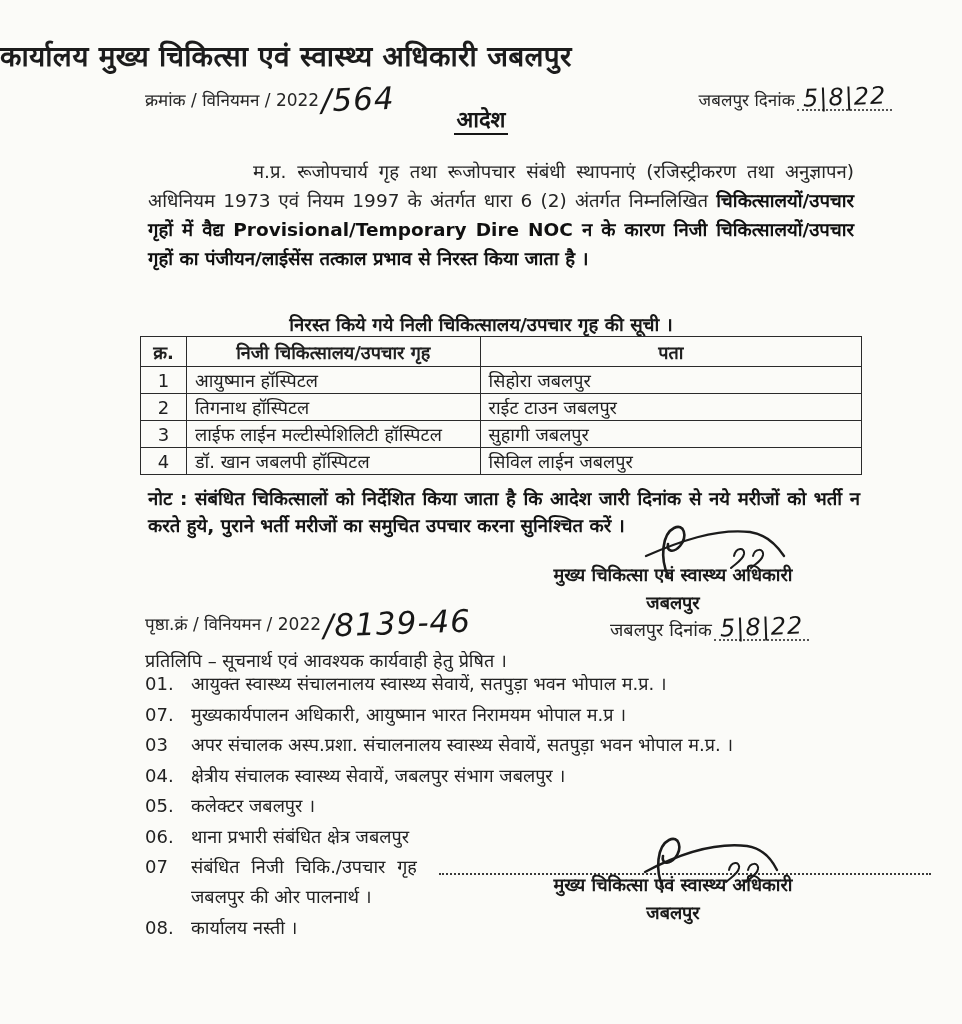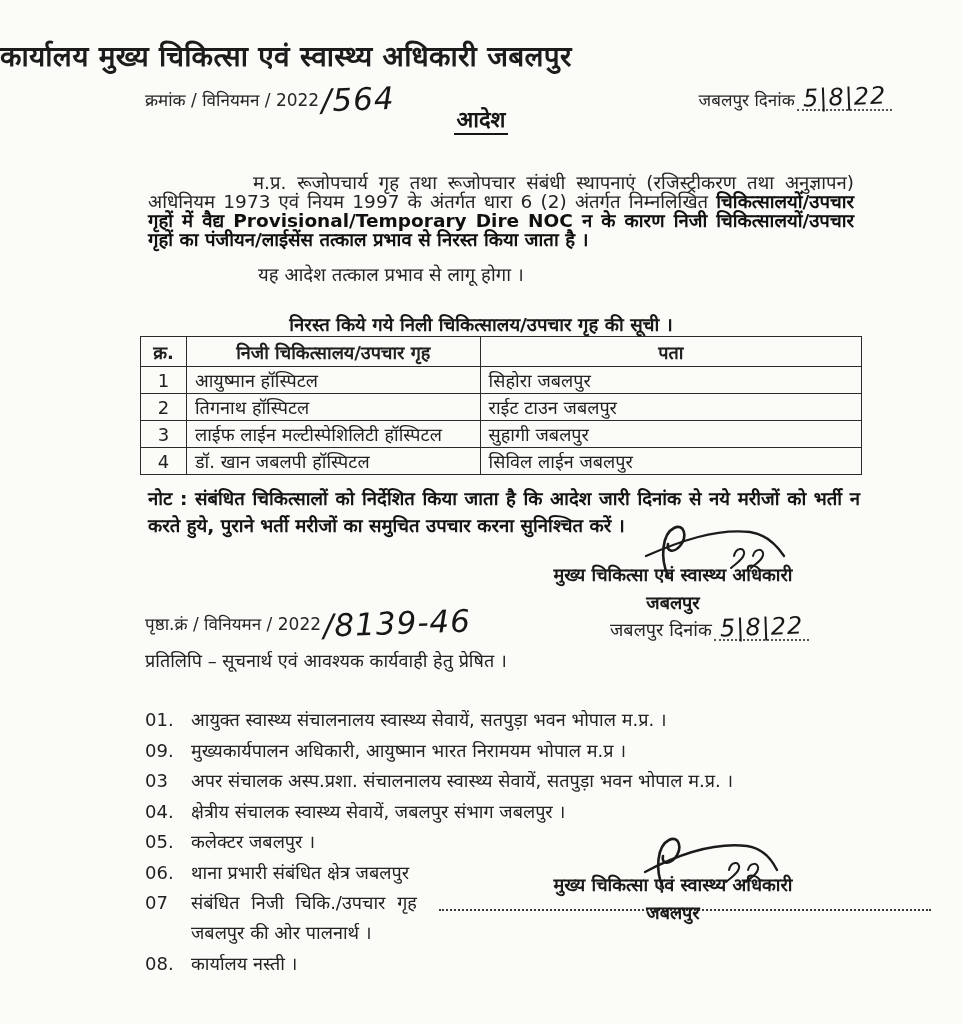--- a/index.html
+++ b/index.html
@@ -35,24 +35,23 @@
   .dotted-u { border-bottom:2px dotted #555; display:inline-block; margin-left:2px; }
 
   .order-heading { top:103px; left:0; right:0; text-align:center; }
   .order-heading span {
     font-size:22px; font-weight:700; color:#161616;
     border-bottom:2.5px solid #161616; padding:0 2px 1px;
   }
 
   .body-para {
     top:157px; left:148px; width:706px;
-    font-size:18.5px; line-height:19px;
+    font-size:18.5px; line-height:29px;
     text-align:justify; text-indent:105px;
     color:#242424;
-    margin-top:16px;
   }
   .body-para b { color:#101010; }
 
   .effective-line { top:261px; left:258px; font-size:18.5px; color:#232323; }
 
   .table-caption {
     top:311px; left:0; right:0; text-align:center;
     font-size:18.5px; font-weight:700; color:#181818;
   }
 
@@ -77,21 +76,21 @@
   .sig-place { font-size:18px; font-weight:700; color:#191919; margin-top:4px; }
   .sig-svg { position:absolute; pointer-events:none; }
   .sig-svg-1 { top:-42px; left:120px; }
   .sig-svg-2 { top:-40px; left:115px; }
 
   .sig-date-row { top:615px; left:610px; font-size:18px; display:flex; align-items:flex-end; }
 
   .dispatch-ref { top:608px; left:145px; font-size:17px; display:flex; align-items:flex-end; }
   .copy-line { top:648px; left:145px; font-size:18px; color:#222; }
 
-  .copy-list { top:672px; left:145px; width:790px;margin-top:36px; }
+  .copy-list { top:672px; left:145px; width:790px; }
   .li { display:flex; margin-bottom:6.5px; font-size:18px; color:#222; line-height:24px; }
   .li-no { width:46px; flex:0 0 46px; }
   .li-body { flex:1; }
   .li-line-dotted { display:flex; align-items:flex-end; }
   .li-line-dotted .li-text7 { word-spacing:6px; }
   .dotted-fill { flex:1; border-bottom:2.5px dotted #3a3a3a; margin:0 4px 4px 22px; }
   .li-text2 { display:block; margin-top:6px; }
 </style>
 </head>
 <body>
@@ -113,21 +112,20 @@
 
   <div class="abs order-heading">
     <span>आदेश</span>
   </div>
 
   <div class="abs body-para">
     <span>म.प्र. रूजोपचार्य गृह तथा रूजोपचार संबंधी स्थापनाएं (रजिस्ट्रीकरण तथा अनुज्ञापन) अधिनियम 1973 एवं नियम 1997 के अंतर्गत धारा 6 (2) अंतर्गत निम्नलिखित</span>
     <b>चिकित्सालयों/उपचार गृहों में वैद्य Provisional/Temporary Dire NOC न के कारण निजी चिकित्सालयों/उपचार गृहों का पंजीयन/लाईसेंस तत्काल प्रभाव से निरस्त किया जाता है ।</b>
   </div>
 
-  <div class="abs effective-line">यह आदेश तत्काल प्रभाव से लागू होगा ।</div>
 
   <div class="abs table-caption">निरस्त किये गये निली चिकित्सालय/उपचार गृह की सूची ।</div>
 
   <table class="abs noc-table">
     <thead>
       <tr>
         <th class="col-sno">क्र.</th>
         <th class="col-name">निजी चिकित्सालय/उपचार गृह</th>
         <th class="col-addr">पता</th>
       </tr>
@@ -182,21 +180,21 @@
   </div>
 
   <div class="abs copy-line">प्रतिलिपि – सूचनार्थ एवं आवश्यक कार्यवाही हेतु प्रेषित ।</div>
 
   <div class="abs copy-list">
     <div class="li">
       <span class="li-no">01.</span>
       <span class="li-body">आयुक्त स्वास्थ्य संचालनालय स्वास्थ्य सेवायें, सतपुड़ा भवन भोपाल म.प्र. ।</span>
     </div>
     <div class="li">
-      <span class="li-no">09.</span>
+      <span class="li-no">07.</span>
       <span class="li-body">मुख्यकार्यपालन अधिकारी, आयुष्मान भारत निरामयम भोपाल म.प्र ।</span>
     </div>
     <div class="li">
       <span class="li-no">03</span>
       <span class="li-body">अपर संचालक अस्प.प्रशा. संचालनालय स्वास्थ्य सेवायें, सतपुड़ा भवन भोपाल म.प्र. ।</span>
     </div>
     <div class="li">
       <span class="li-no">04.</span>
       <span class="li-body">क्षेत्रीय संचालक स्वास्थ्य सेवायें, जबलपुर संभाग जबलपुर ।</span>
     </div>

